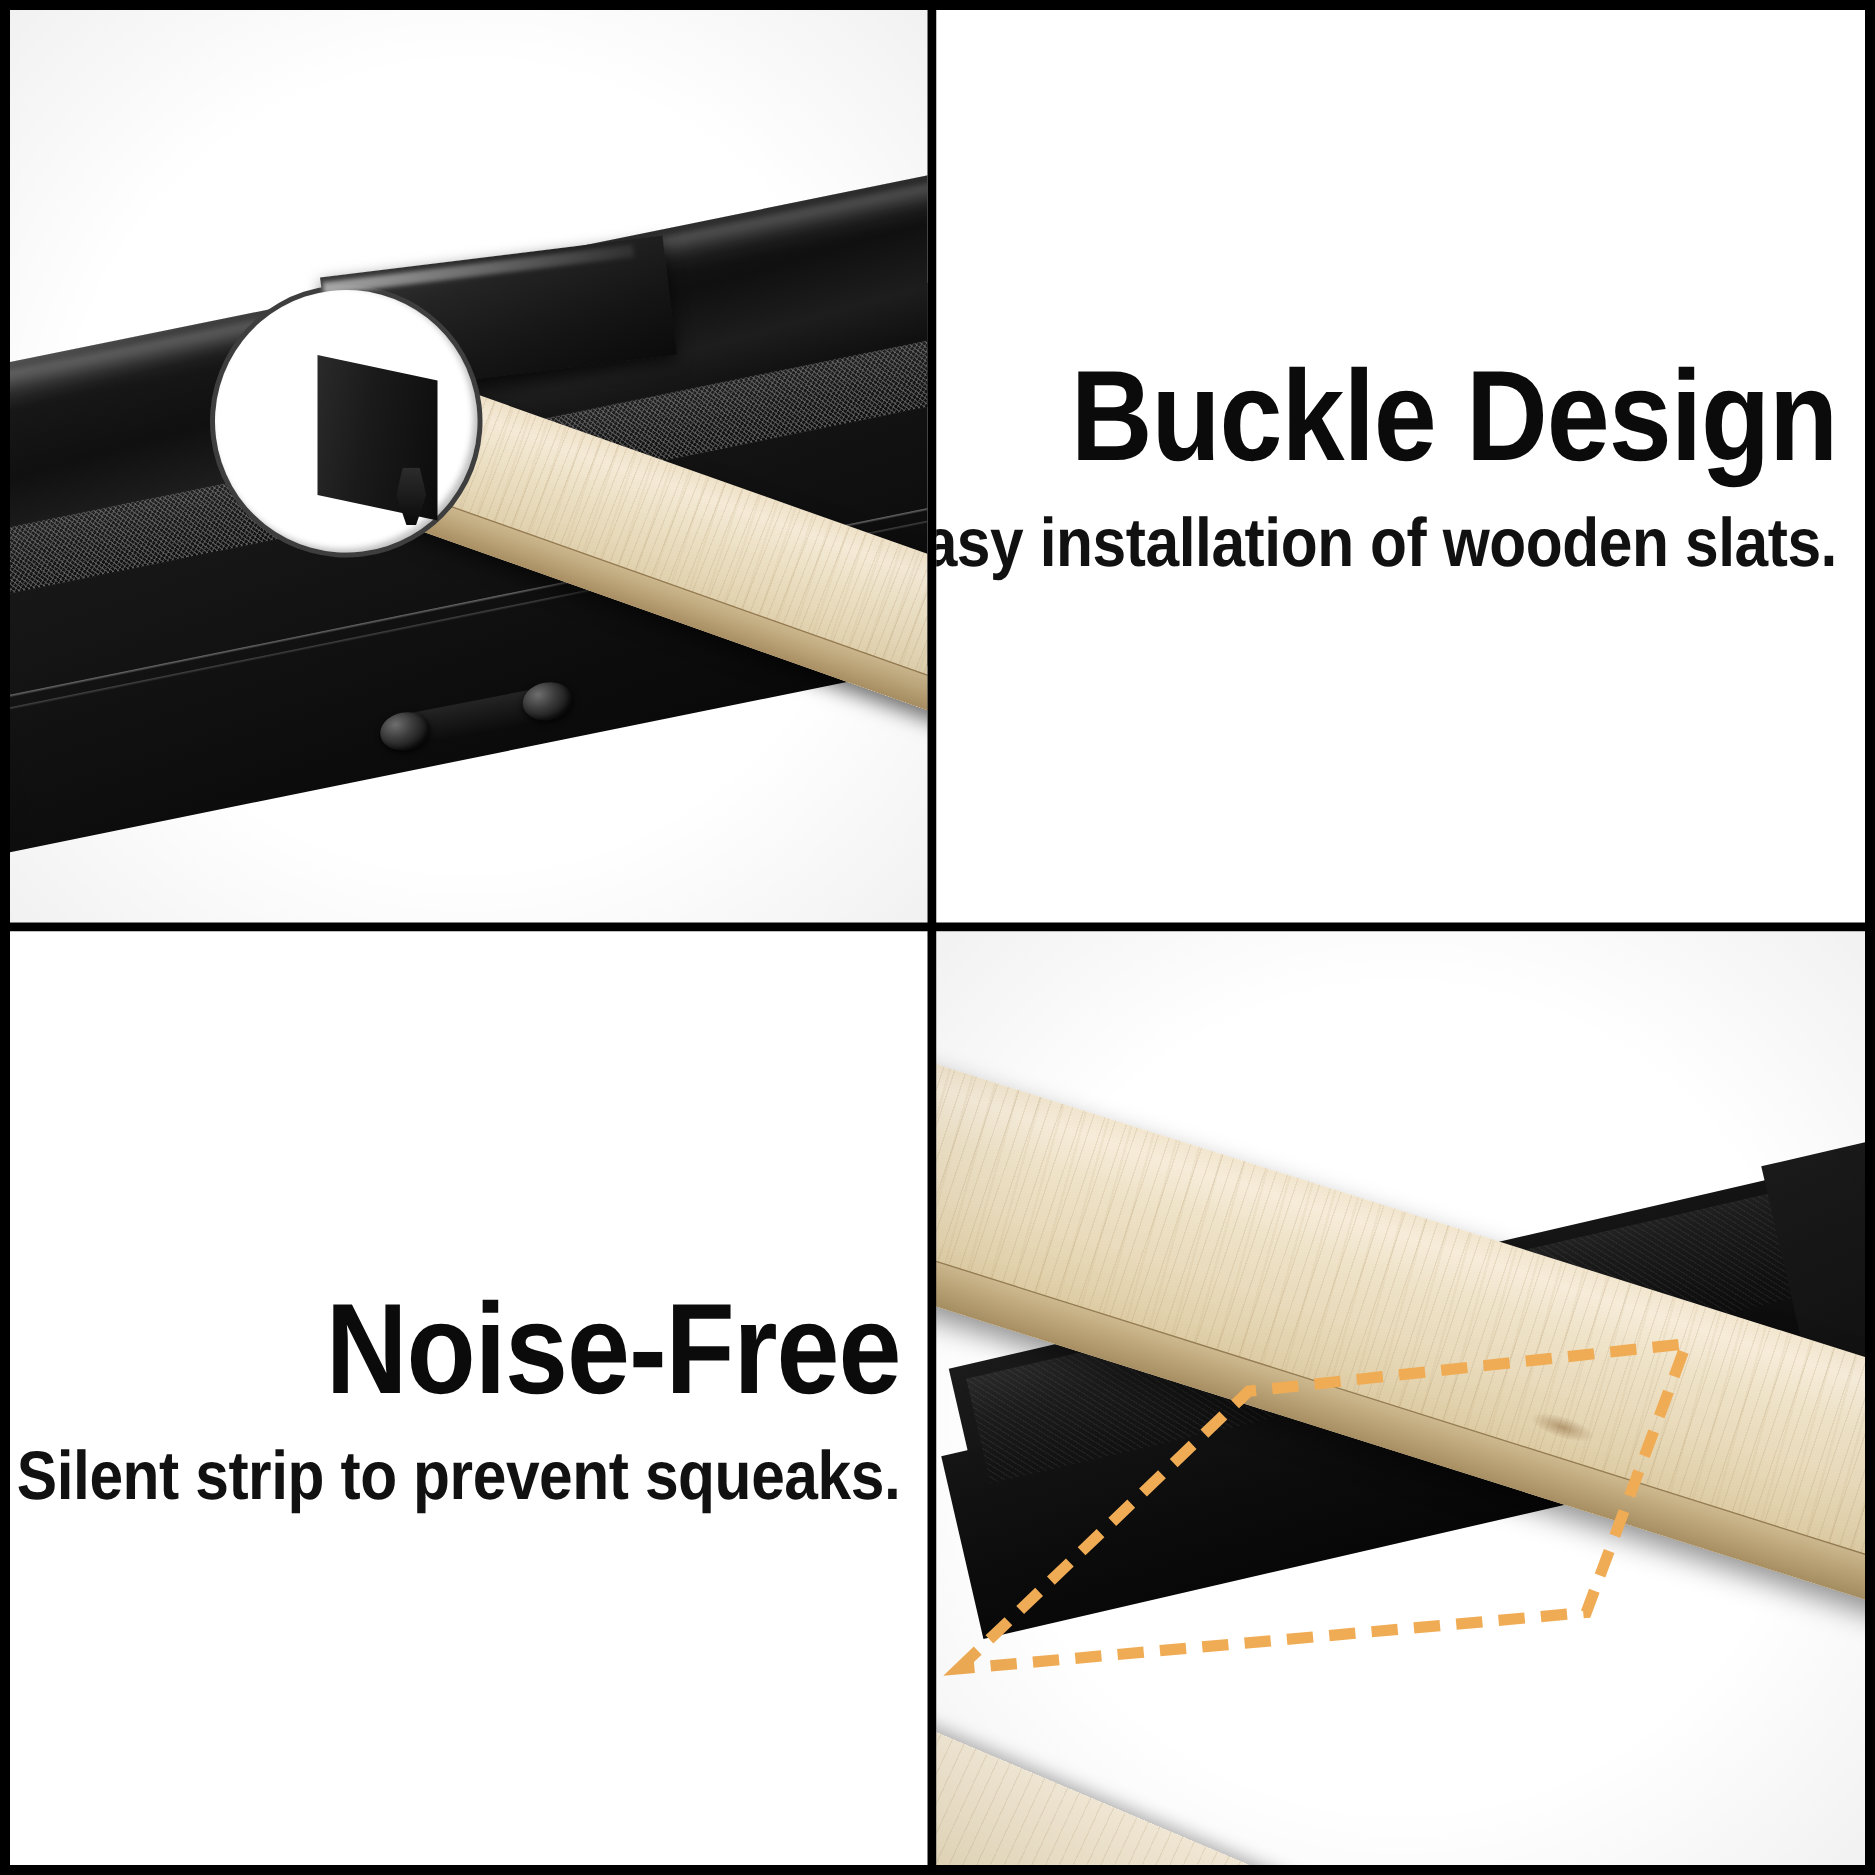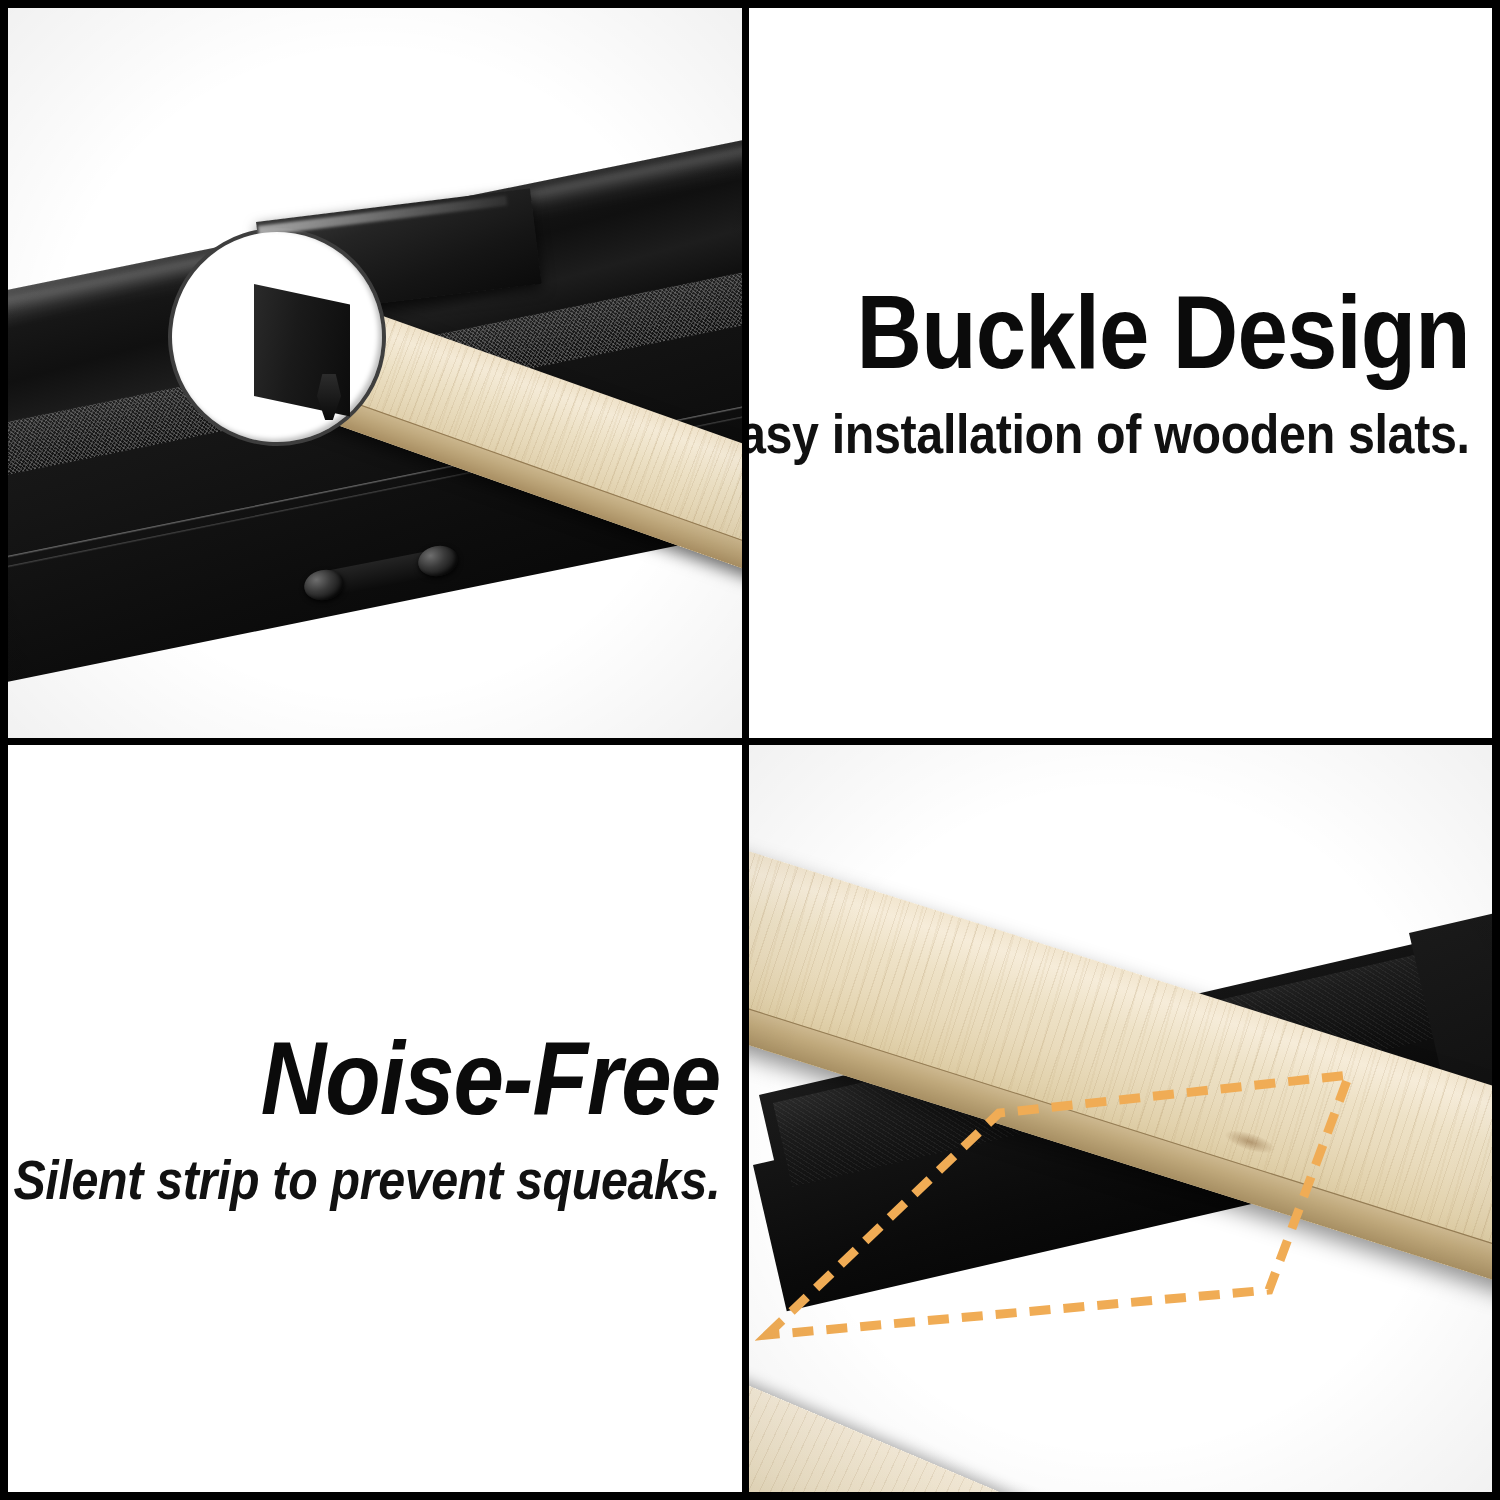--- a/index.html
+++ b/index.html
@@ -67,21 +67,21 @@
   
   .text-panel {
     display: flex;
     flex-direction: column;
     justify-content: center;
     align-items: flex-end;
     height: 100%;
     box-sizing: border-box;
   }
   #quad-tr .text-panel { padding: 0 22px 0 40px; }
-  #quad-bl .text-panel { padding: 0 22px 0 64px; font-style: italic; }
+  #quad-bl .text-panel { padding: 0 22px 0 64px; }
 
   .headline {
     font-family: "Liberation Sans Narrow", "Liberation Sans", "DejaVu Sans Condensed", sans-serif;
     font-weight: 700;
     font-size: 103px;
     line-height: 1.0;
     color: #0b0b0b;
     letter-spacing: -1.0px;
     margin: 0 0 20px 0;
     text-align: right;

